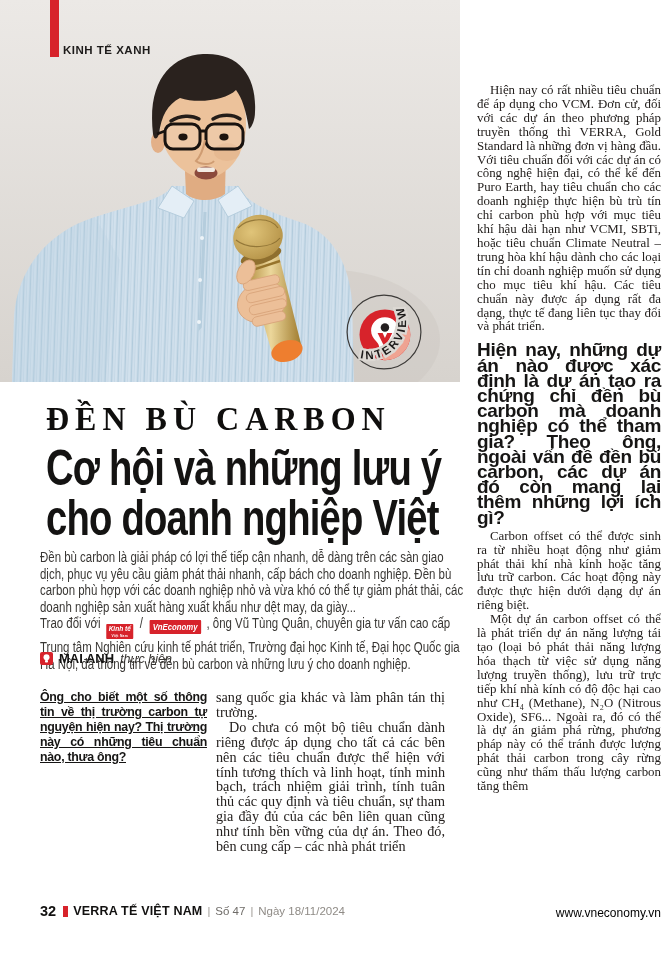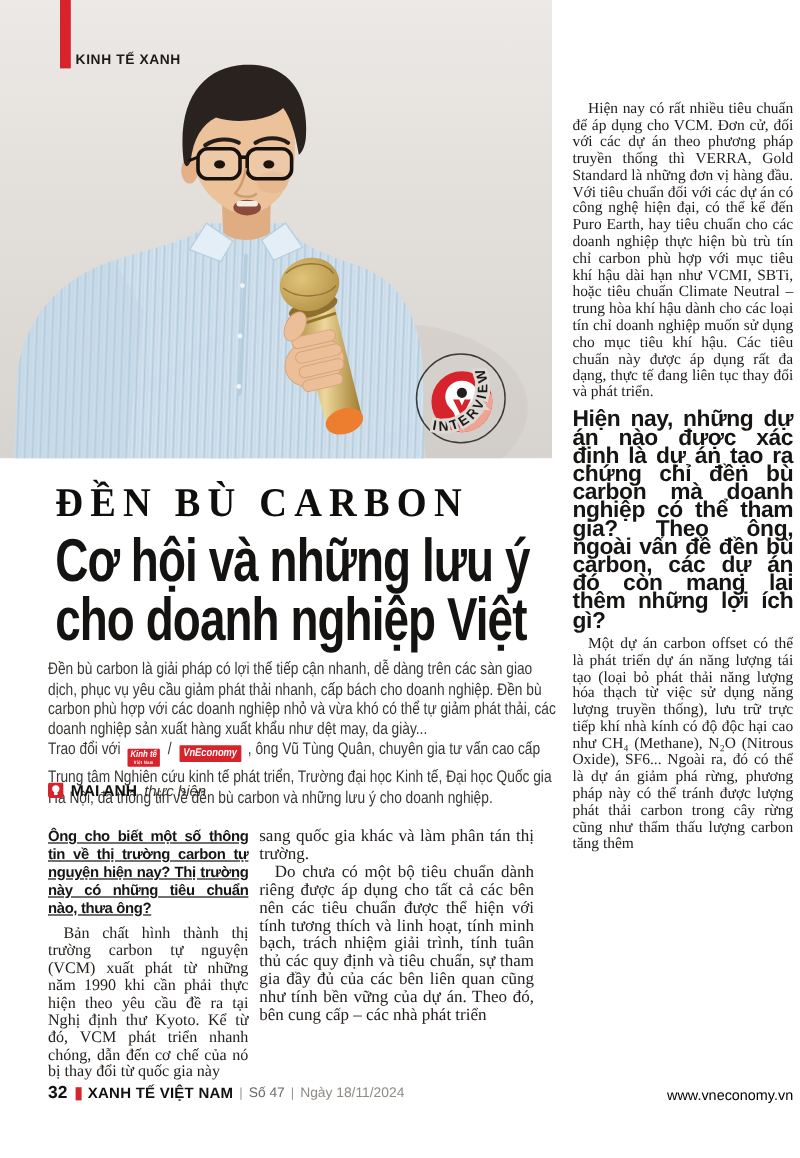--- a/index.html
+++ b/index.html
@@ -205,38 +205,38 @@
       <rect width="13" height="13" rx="2" fill="#d7232b"></rect>
       <circle cx="6.5" cy="5.3" r="3" fill="#ffffff"></circle>
       <rect x="5" y="8" width="3" height="2.6" rx=".8" fill="#ffffff"></rect>
     </svg>
     <span class="byline-author">MAI ANH</span>
     <span class="byline-role">thực hiện</span>
   </div>
 
   <div class="col col1">
     <p class="q">Ông cho biết một số thông tin về thị trường carbon tự nguyện hiện nay? Thị trường này có những tiêu chuẩn nào, thưa ông?</p>
-    <p class="indent">Bản chất hình thành thị trường carbon tự nguyện (VCM) xuất phát từ những năm 1990 khi cần phải thực hiện theo yêu cầu đề ra tại Nghị định thư Kyoto. Kể từ đó, VCM phát triển nhanh chóng, dẫn đến cơ chế của nó bị thay đổi từ quốc gia này</p>
   </div>
 
   <div class="col col2">
     <p>sang quốc gia khác và làm phân tán thị trường.</p>
     <p class="indent">Do chưa có một bộ tiêu chuẩn dành riêng được áp dụng cho tất cả các bên nên các tiêu chuẩn được thể hiện với tính tương thích và linh hoạt, tính minh bạch, trách nhiệm giải trình, tính tuân thủ các quy định và tiêu chuẩn, sự tham gia đầy đủ của các bên liên quan cũng như tính bền vững của dự án. Theo đó, bên cung cấp – các nhà phát triển</p>
   </div>
 
   <div class="col col3">
     <p class="indent">Hiện nay có rất nhiều tiêu chuẩn để áp dụng cho VCM. Đơn cử, đối với các dự án theo phương pháp truyền thống thì VERRA, Gold Standard là những đơn vị hàng đầu. Với tiêu chuẩn đối với các dự án có công nghệ hiện đại, có thể kể đến Puro Earth, hay tiêu chuẩn cho các doanh nghiệp thực hiện bù trù tín chỉ carbon phù hợp với mục tiêu khí hậu dài hạn như VCMI, SBTi, hoặc tiêu chuẩn Climate Neutral – trung hòa khí hậu dành cho các loại tín chỉ doanh nghiệp muốn sử dụng cho mục tiêu khí hậu. Các tiêu chuẩn này được áp dụng rất đa dạng, thực tế đang liên tục thay đổi và phát triển.</p>
     <p class="q">Hiện nay, những dự án nào được xác định là dự án tạo ra chứng chỉ đền bù carbon mà doanh nghiệp có thể tham gia? Theo ông, ngoài vấn đề đền bù carbon, các dự án đó còn mang lại thêm những lợi ích gì?</p>
+    <p class="indent">Carbon offset có thể được sinh ra từ nhiều hoạt động như giảm phát thải khí nhà kính hoặc tăng lưu trữ carbon. Các hoạt động này được thực hiện dưới dạng dự án riêng biệt.</p>
     <p class="indent">Một dự án carbon offset có thể là phát triển dự án năng lượng tái tạo (loại bỏ phát thải năng lượng hóa thạch từ việc sử dụng năng lượng truyền thống), lưu trữ trực tiếp khí nhà kính có độ độc hại cao như CH₄ (Methane), N₂O (Nitrous Oxide), SF6... Ngoài ra, đó có thể là dự án giảm phá rừng, phương pháp này có thể tránh được lượng phát thải carbon trong cây rừng cũng như thẩm thấu lượng carbon tăng thêm</p>
   </div>
 
   <div class="footer">
     <span class="page-num">32</span>
     <span class="footer-bar" style="background:#d7232b"></span>
-    <span class="pub">XANH TẾ VIỆT NAM</span>
+    <span class="pub">VERRA TẾ VIỆT NAM</span>
     <span class="fsep">|</span>
     <span class="issue">Số 47</span>
     <span class="fsep">|</span>
     <span class="fdate">Ngày 18/11/2024</span>
   </div>
   <div class="website">www.vneconomy.vn</div>
 
 </div>
 
 </body></html>

